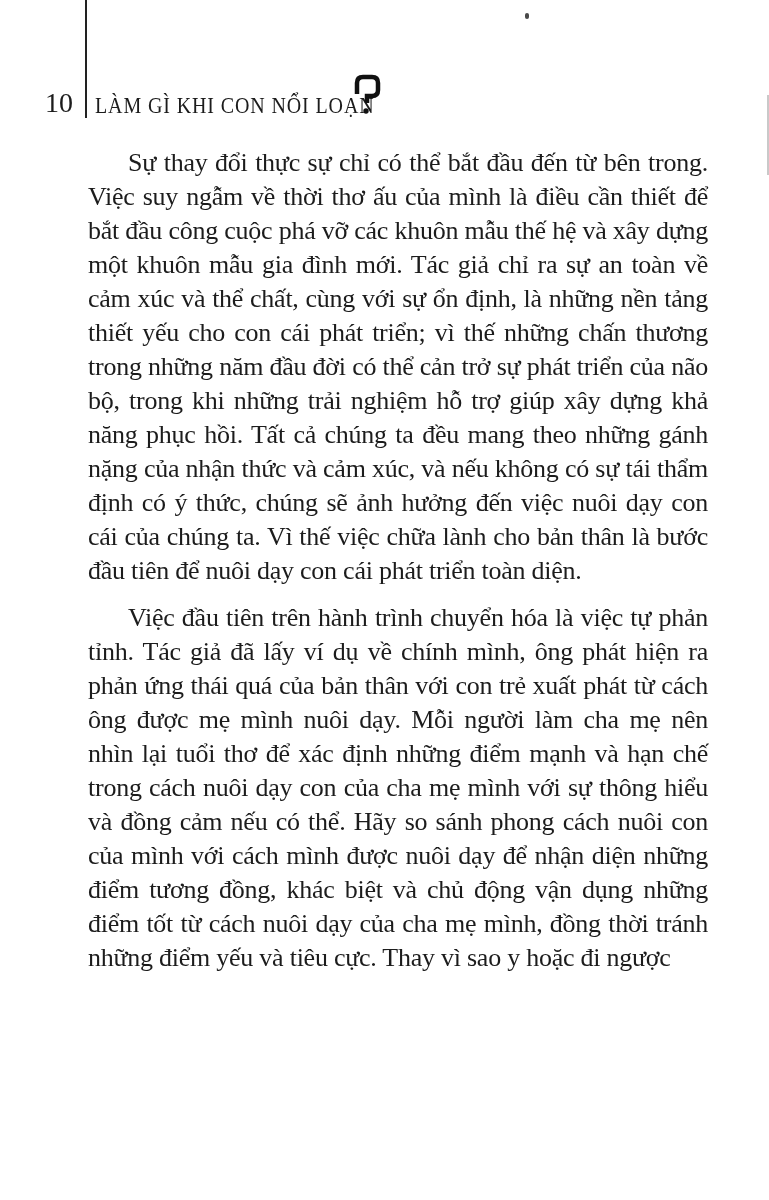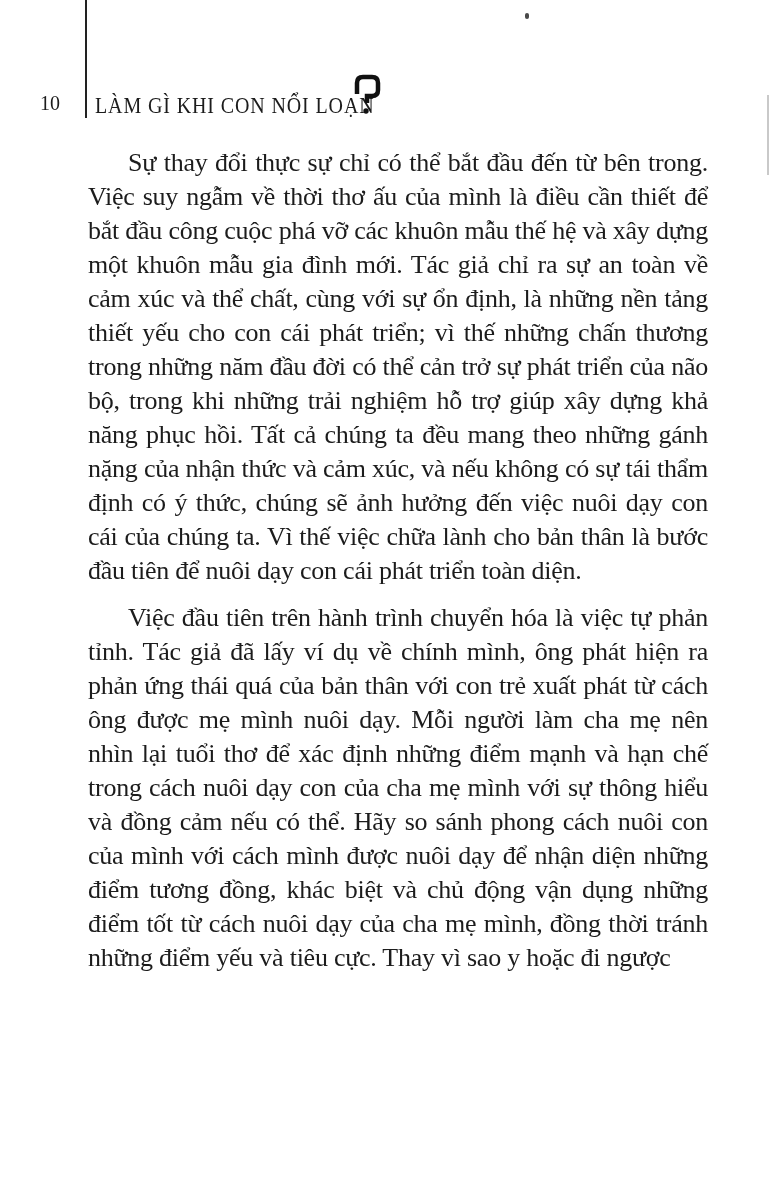--- a/index.html
+++ b/index.html
@@ -19,22 +19,22 @@
     background:var(--background,#fff);
     color:var(--text,#1c1c1c);
     font-family:"Liberation Serif","DejaVu Serif",serif;
     overflow:hidden;
   }
   
   .page-number{
     position:absolute;
     left:40px;top:90px;
     width:38px;
-    text-align:left;
-    font-size:20px;line-height:26px;
+    text-align:center;
+    font-size:28px;line-height:26px;
     color:var(--text,#1c1c1c);
     font-family:Liberation Serif, serif;
   }
   .header-rule{
     position:absolute;
     left:85px;top:0;
     width:2px;height:118px;
     background:var(--rule,#222);
   }
   .running-title{

